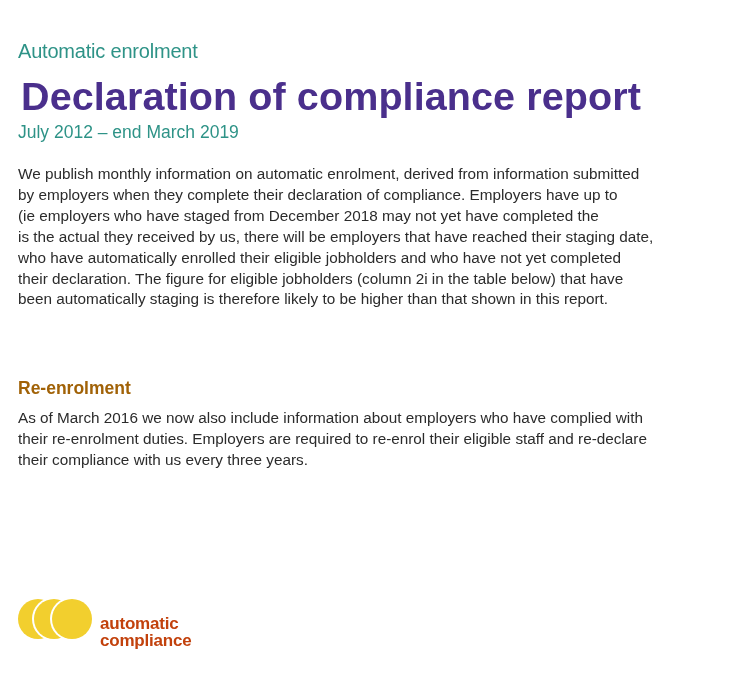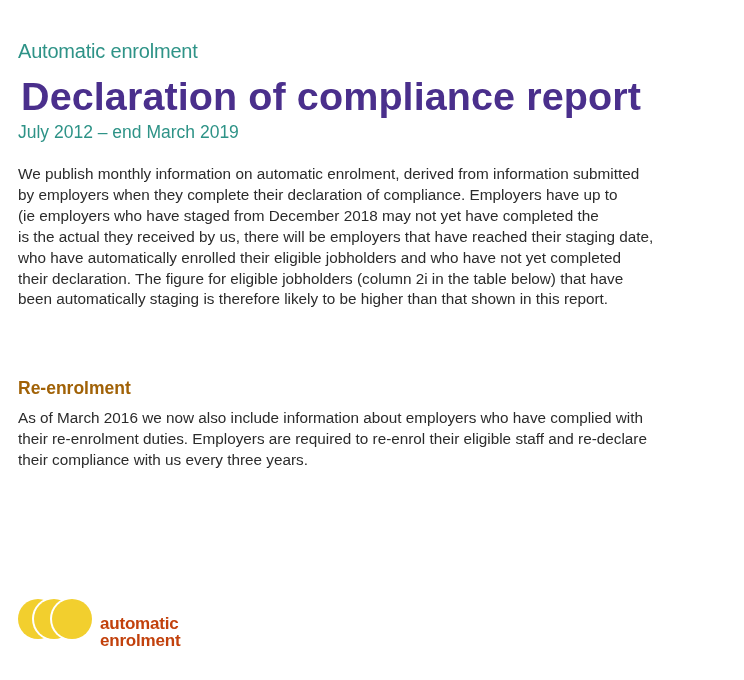--- a/index.html
+++ b/index.html
@@ -149,15 +149,15 @@
 </div>
 
 <div class="logo">
   <div class="logo-mark">
     <div class="circle c1"></div>
     <div class="circle c2"></div>
     <div class="circle c3"></div>
   </div>
   <div class="logo-text">
     <span>automatic</span>
-    <span>enrolment</span>
+    <span>compliance</span>
   </div>
 </div>
 
 </body></html>

